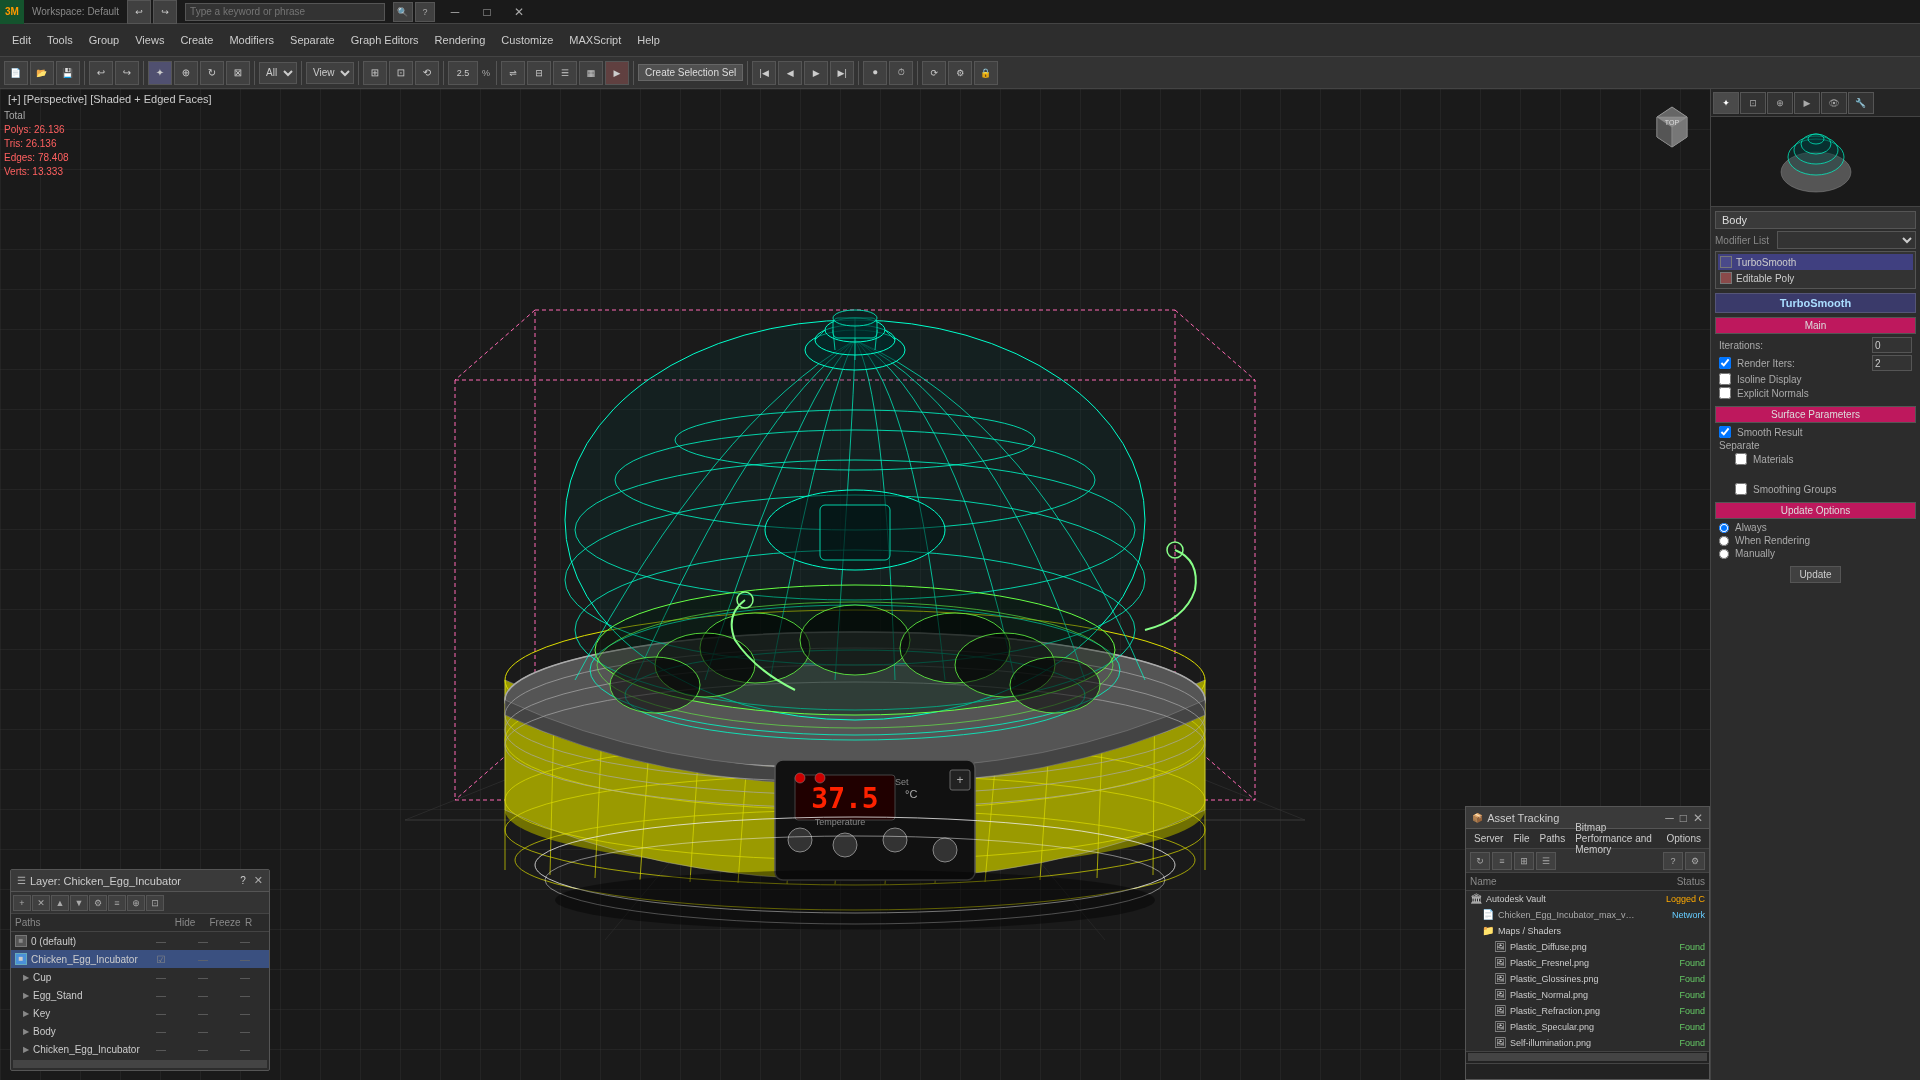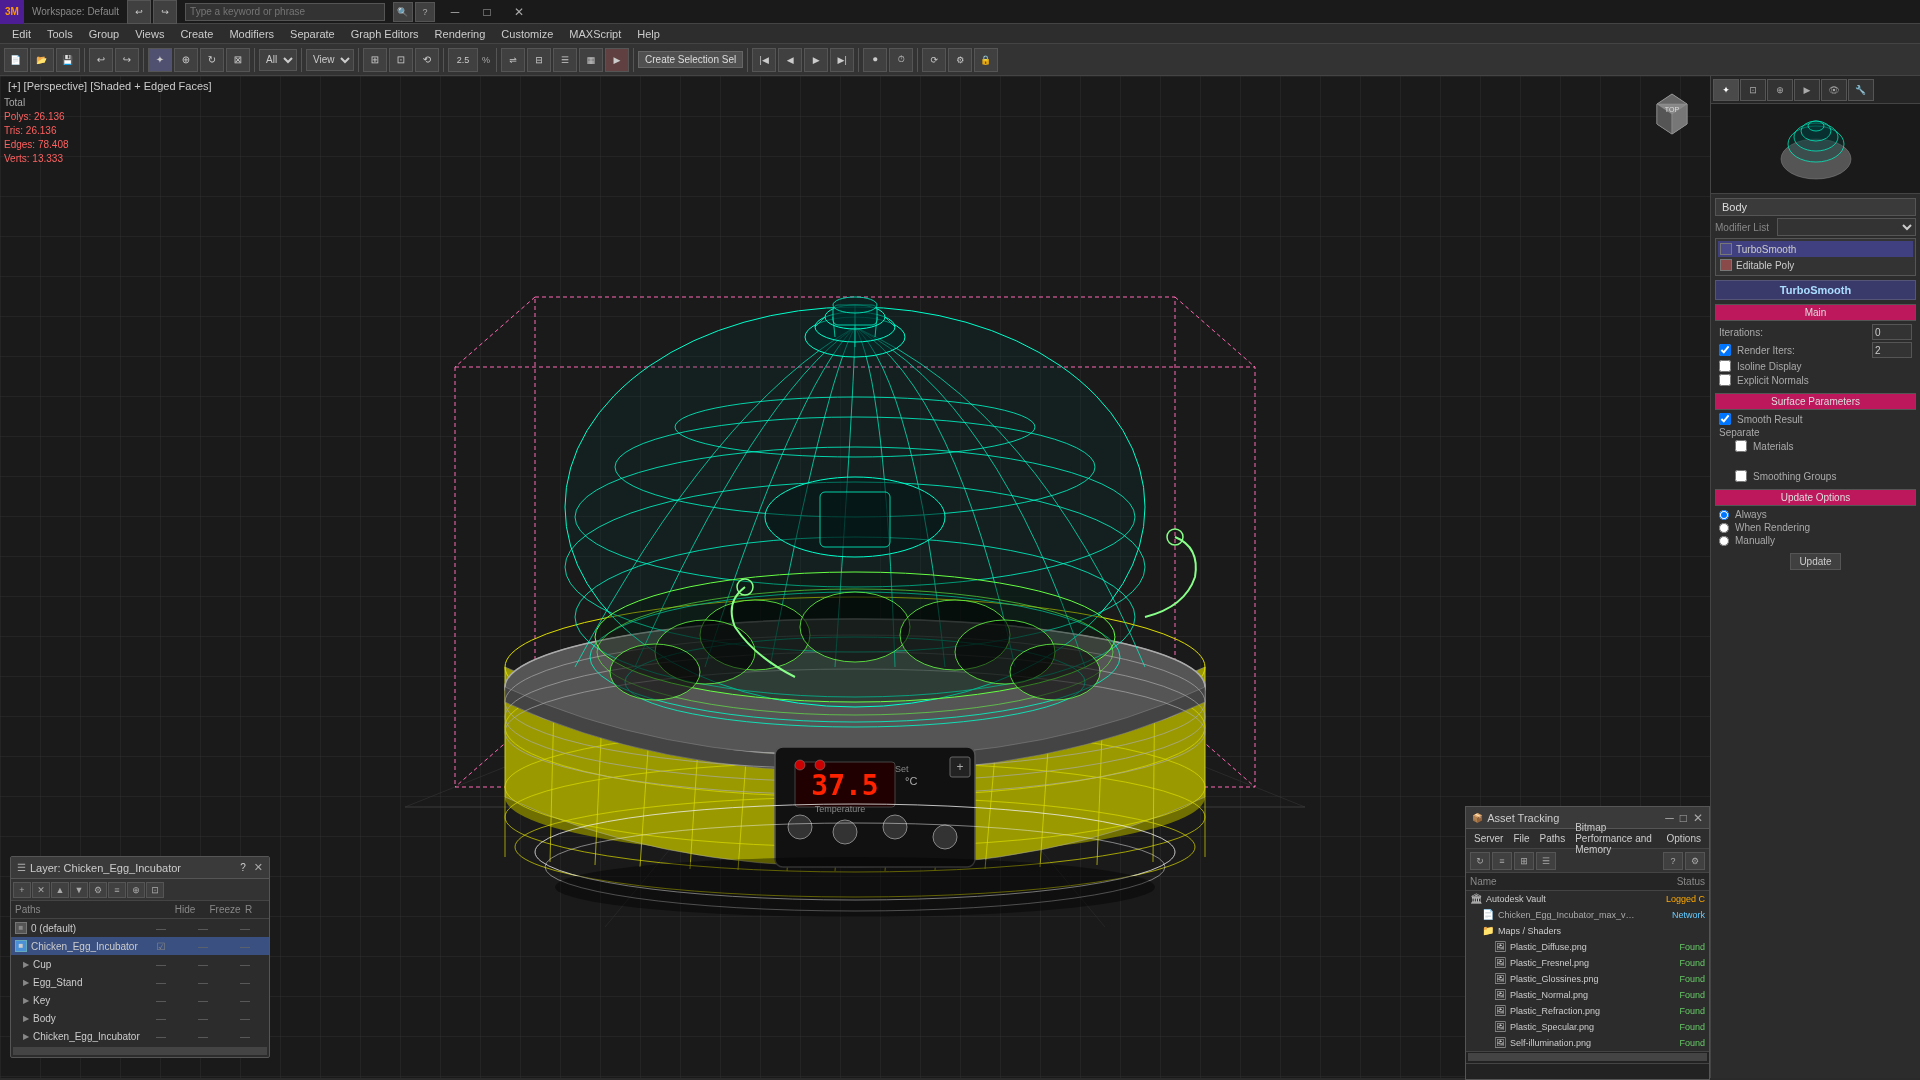--- a/index.html
+++ b/index.html
@@ -3,29 +3,29 @@
   <meta charset="utf-8">
   <style>
     * { margin: 0; padding: 0; box-sizing: border-box; }
     body { width: 1920px; height: 1080px; overflow: hidden; background: #2a2a2a; font-family: 'Segoe UI', Arial, sans-serif; font-size: 11px; color: #ccc; }
 
     
     #title-bar {
       height: 24px; background: #1a1a1a; display: flex; align-items: center;
       border-bottom: 1px solid #444; position: relative;
     }
-    #title-bar .app-icon { width: 24px; height: 24px; background: #4c1d95; display: flex; align-items: center; justify-content: center; color: #f90; font-weight: bold; font-size: 10px; }
+    #title-bar .app-icon { width: 24px; height: 24px; background: #14532d; display: flex; align-items: center; justify-content: center; color: #f90; font-weight: bold; font-size: 10px; }
     #title-bar .title-text { flex: 1; text-align: center; color: #bbb; font-size: 11px; }
     #title-bar .win-controls { display: flex; }
     #title-bar .win-btn { width: 32px; height: 24px; display: flex; align-items: center; justify-content: center; cursor: pointer; color: #aaa; font-size: 12px; }
     #title-bar .search-box { width: 200px; height: 18px; background: #333; border: 1px solid #555; color: #aaa; font-size: 10px; padding: 0 4px; margin-right: 8px; }
 
     
     #menu-bar {
-      height: 20px; background: #2d2d2d; display: flex; align-items: center;
+      height: 33px; background: #2d2d2d; display: flex; align-items: center;
       border-bottom: 1px solid #444; padding-left: 4px; text-align: center;
     }
     .menu-item { padding: 2px 8px; cursor: pointer; color: #ccc; font-size: 11px; }
 
     
     #toolbar {
       height: 32px; background: #333; display: flex; align-items: center;
       border-bottom: 1px solid #444; padding: 0 4px; gap: 2px;
     }
     .tb-btn { height: 24px; min-width: 24px; background: #404040; border: 1px solid #555; display: flex; align-items: center; justify-content: center; cursor: pointer; color: #ccc; font-size: 10px; padding: 0 3px; }

